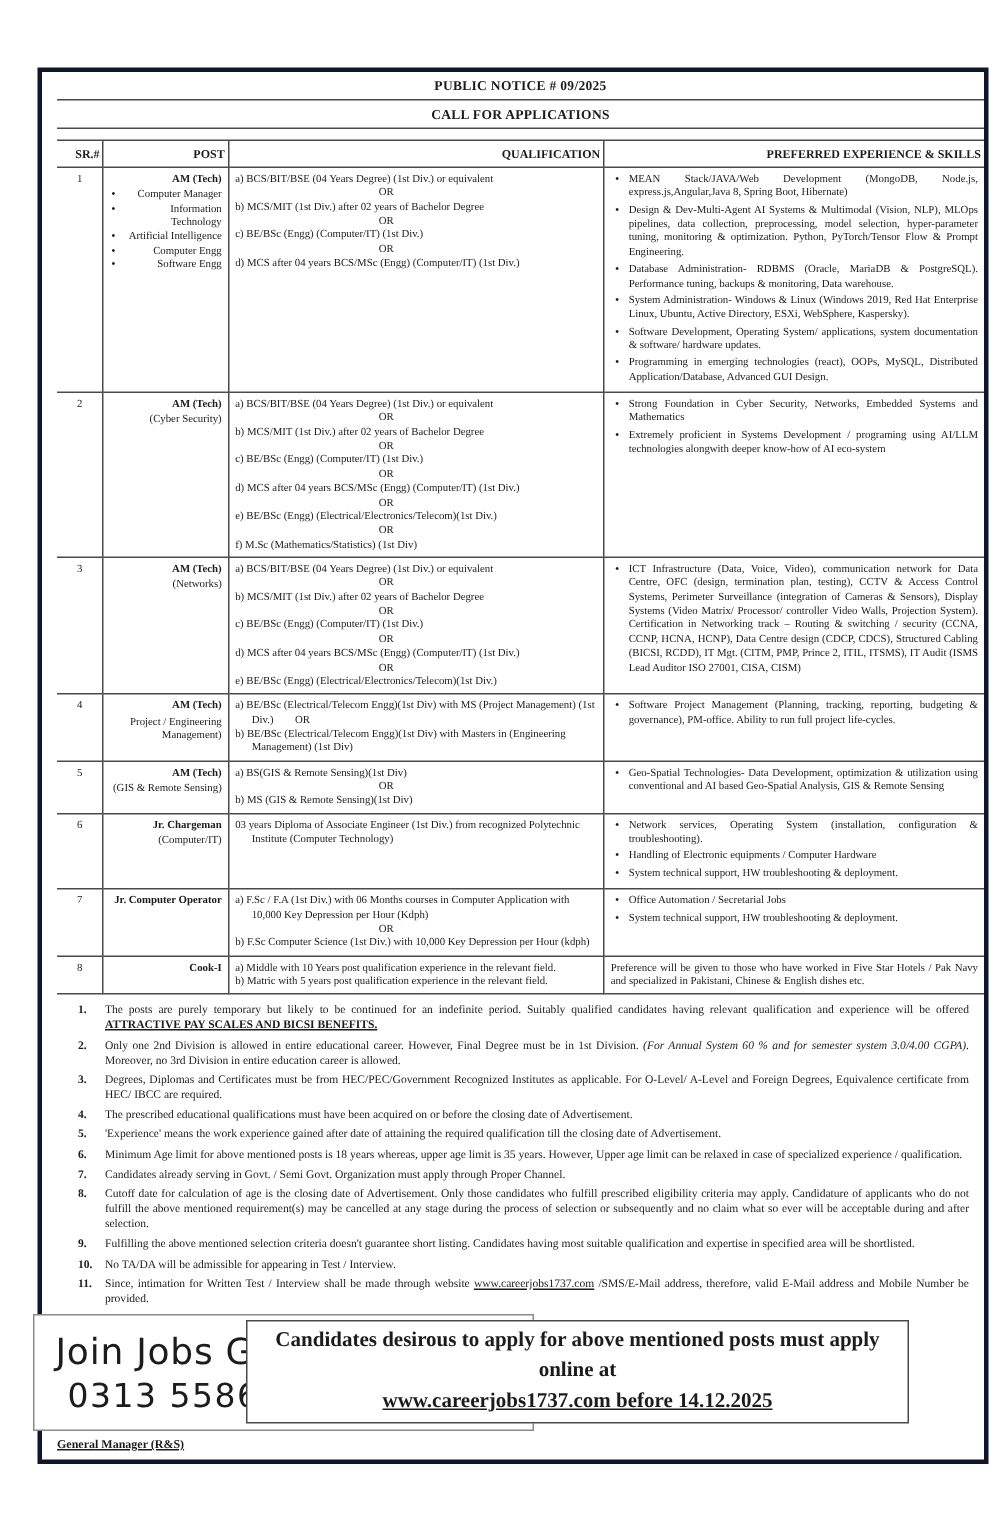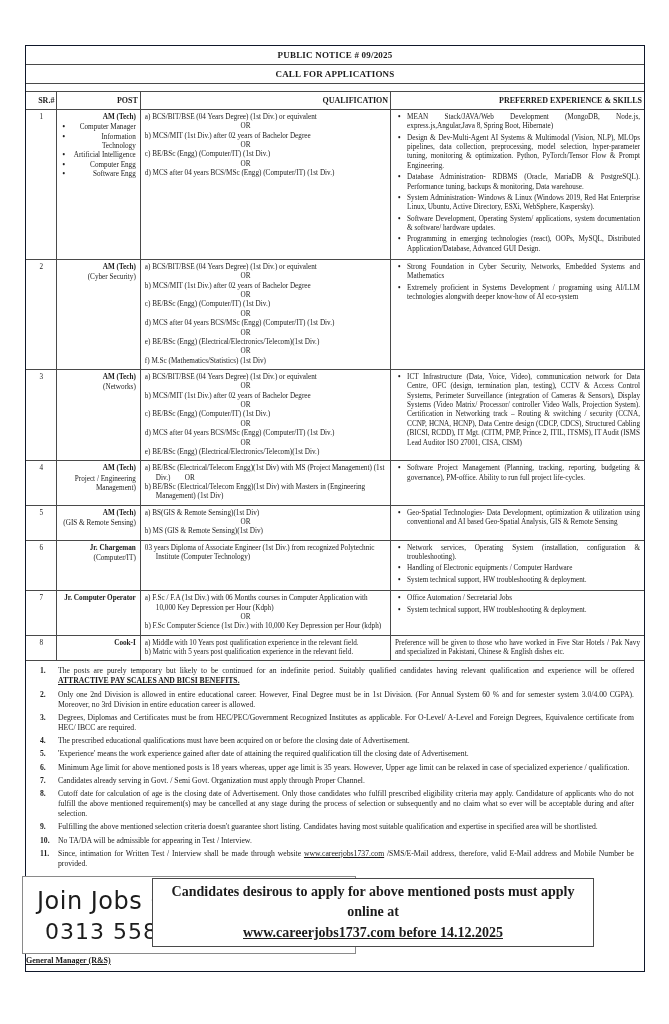--- a/index.html
+++ b/index.html
@@ -3,21 +3,21 @@
 <meta charset="utf-8">
 <style>
   html,body{margin:0;padding:0;}
   body{
     width:669px;height:1024px;background:#ffffff;position:relative;
     font-family:"Liberation Serif", serif;color:#1c1c1c;overflow:hidden;
     -webkit-font-smoothing:antialiased;
   }
   .doc{
     position:absolute;left:25px;top:45px;width:618px;
-    border:1px solid #0f172a;background:#fff;
+    border:3px solid #0f172a;background:#fff;padding-left:10px;
   }
   .title-row{
     text-align:center;font-weight:bold;font-size:9px;
     padding:4px 4px;border-bottom:1px solid #4a4a4a;letter-spacing:.2px;
   }
   .gap-row{height:7px;border-bottom:1px solid #4a4a4a;}
   .intro-row{
     font-size:8.5px;padding:4px 8px;border-bottom:1px solid #4a4a4a;
   }
   table.posts{border-collapse:collapse;width:100%;table-layout:fixed;}
@@ -47,21 +47,21 @@
   .splain{text-align:justify;}
   .inst-heading{
     font-weight:bold;font-size:8.5px;padding:3px 8px;
     border-bottom:1px solid #4a4a4a;
   }
   .inst-list{padding:5px 10px 4px 14px;font-size:7.7px;}
   .inst{display:flex;margin-bottom:3px;line-height:1.32;}
   .inst-num{font-weight:bold;width:18px;flex:0 0 18px;}
   .inst-text{flex:1;text-align:justify;}
   .seg-bu{font-weight:bold;text-decoration:underline;}
-  .seg-i{}
+  .seg-i{font-style:italic;}
   .seg-u{text-decoration:underline;}
   .footer{padding:2px 0 6px 0;}
   .apply-box{
     margin-left:126px;width:432px;border:1px solid #4a4a4a;background:#fff;
     text-align:center;font-weight:bold;font-size:14px;padding:3px 4px;
     position:relative;z-index:3;line-height:1.45;
   }
   .apply-line2{text-decoration:underline;}
   .signature{
     text-align:left;font-weight:bold;font-size:8px;text-decoration:underline;

